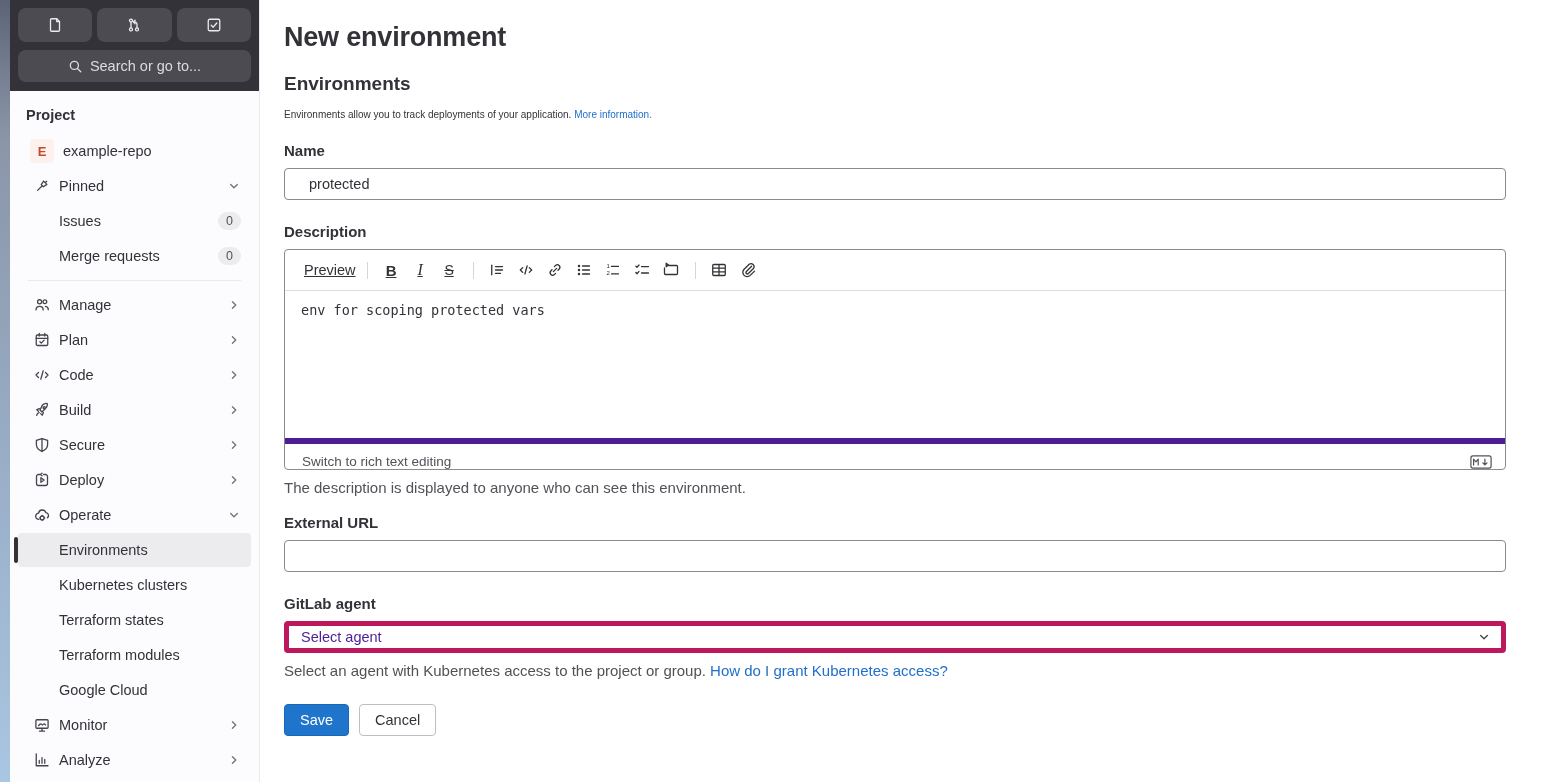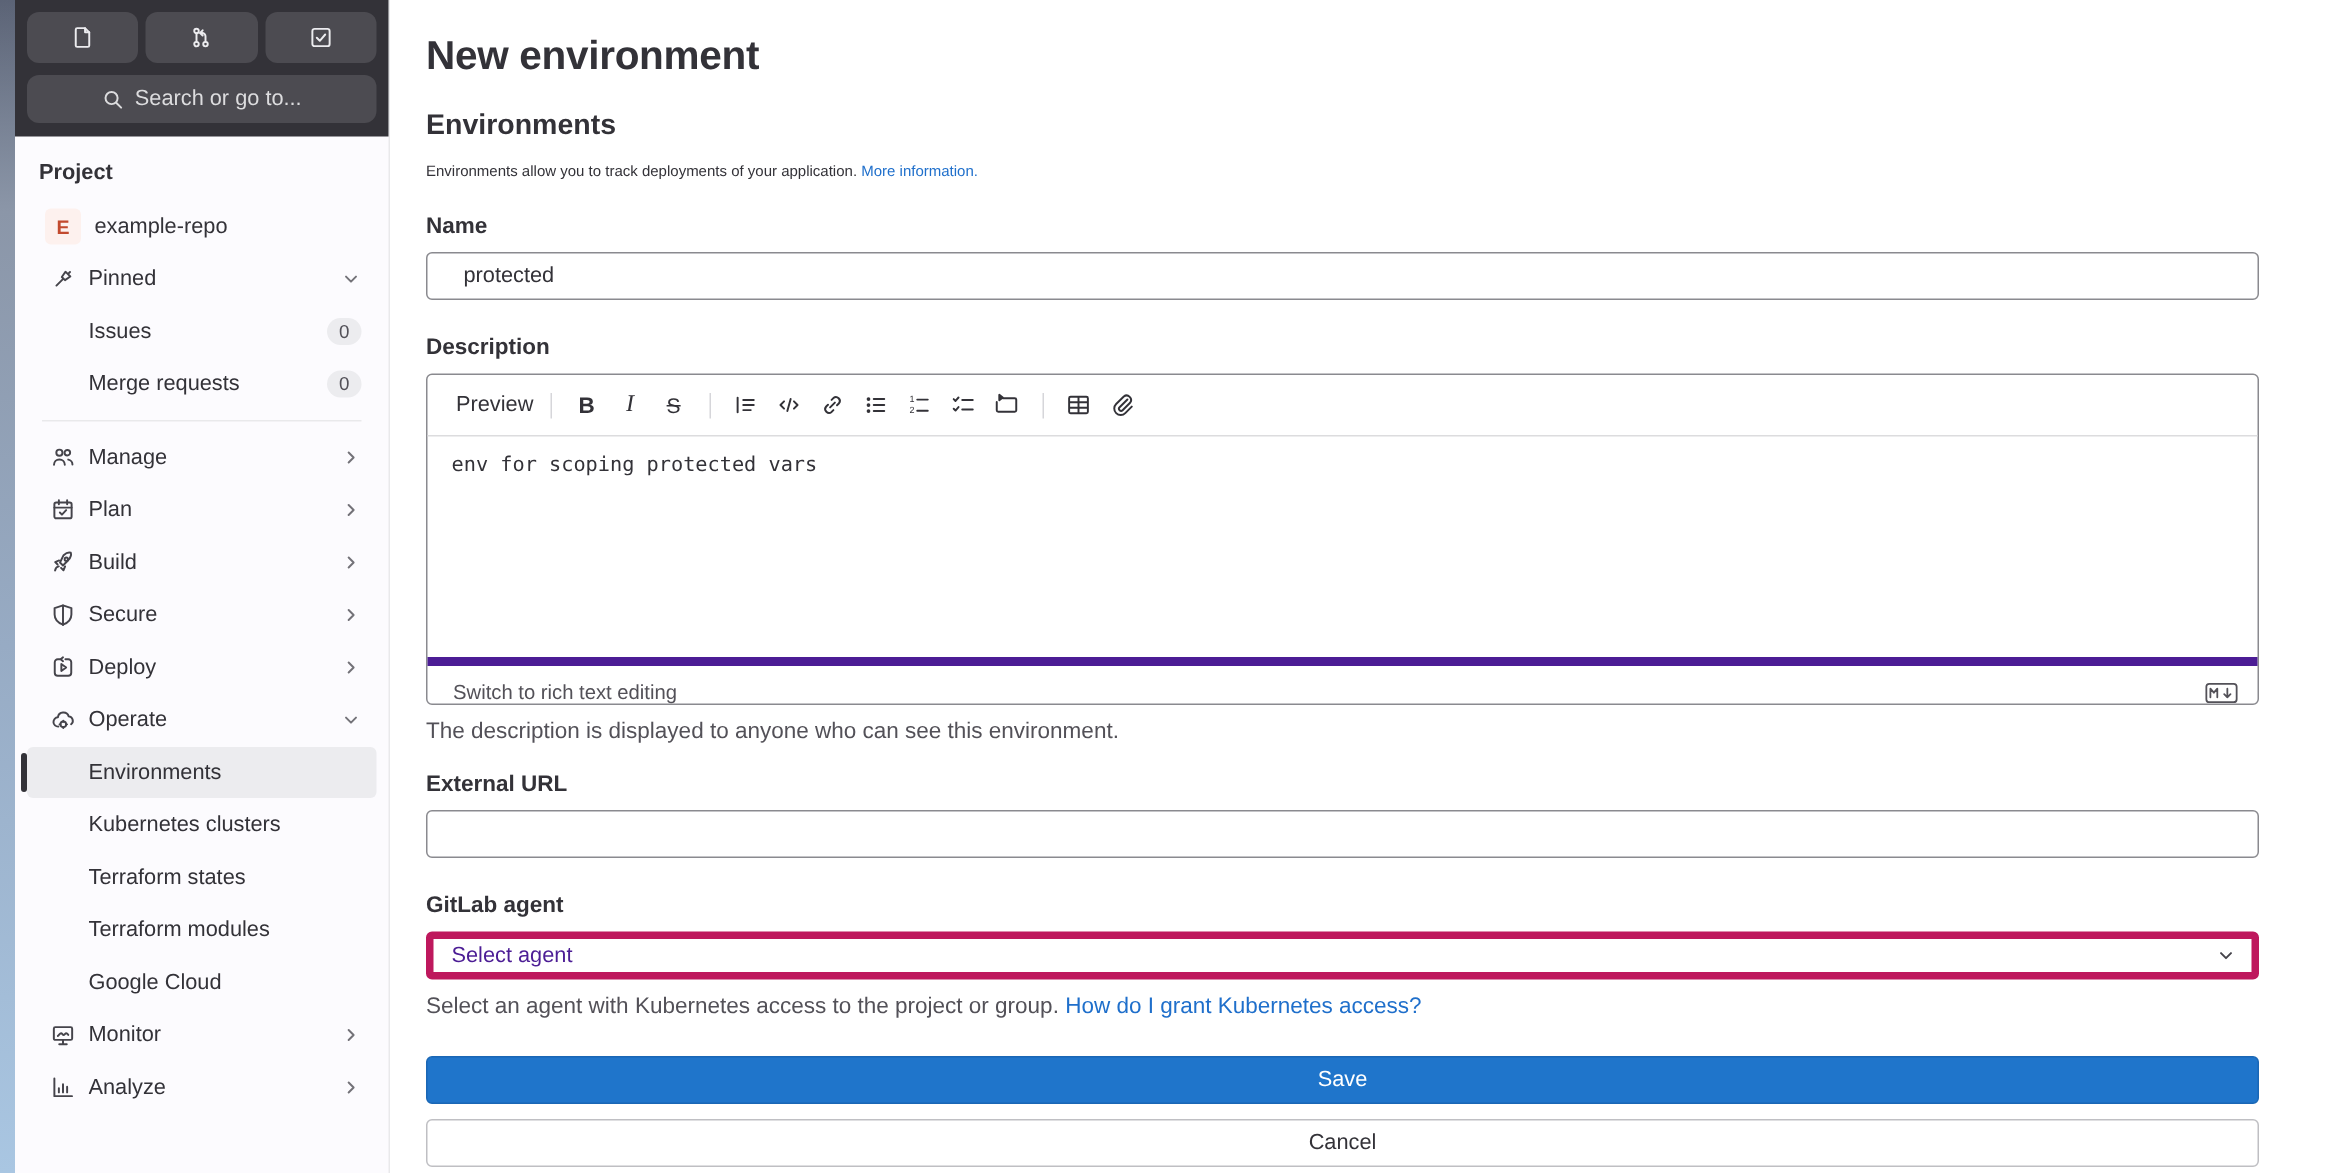--- a/index.html
+++ b/index.html
@@ -65,20 +65,21 @@
   .text-input {
     width:100%; height:32px; border:1px solid #8a8a8f; border-radius:4px;
     padding:0 24px; font-size:14.5px; font-family:inherit; color:#333238; background:#fff; outline:none;
   }
   .form-group { margin-bottom:23px; }
   
   .md-box { border:1px solid #8a8a8f; border-radius:4px; background:#fff; }
   .md-toolbar {
     display:flex; align-items:center; height:41px; padding:0 4px 0 17px;
     border-bottom:1px solid #dcdcde;
+    text-decoration:underline;
   }
   .md-preview-btn { font-size:14.5px; color:#333238; background:none; border:none; cursor:pointer; font-family:inherit; padding:4px 2px; }
   .tb-sep { width:1px; height:17px; background:#d6d6da; margin:0 9px; }
   .tb-btn {
     width:27px; height:27px; display:flex; align-items:center; justify-content:center;
     background:none; border:none; border-radius:4px; cursor:pointer; color:#333238; margin:0 1px;
   }
   .tb-btn svg { width:16px; height:16px; }
   .tb-b { font-weight:800; font-size:15px; font-family:"Liberation Sans",sans-serif; }
   .tb-i { font-style:italic; font-family:"Liberation Serif",serif; font-size:16px; }
@@ -96,21 +97,21 @@
   .md-mark { color:#535158; display:flex; align-items:center; }
   .field-help { font-size:15px; color:#535158; margin-top:9px; }
   
   .select-box {
     width:100%; height:32px; border:5px solid #be185d; border-radius:4px; background:#fff;
     display:flex; align-items:center; justify-content:space-between; padding:0 10px 0 12px;
     font-size:14.5px; color:#4c1d95; cursor:pointer;
   }
   .select-box .chev { width:14px; height:14px; color:#45444b; }
   
-  .actions { display:flex; gap:10px; margin-top:25px;flex-direction:column; }
+  .actions { display:flex; gap:10px; margin-top:25px; }
   .btn { height:32px; border-radius:4px; font-size:14.5px; font-family:inherit; cursor:pointer; padding:0 15px; }
   .btn-primary { background:#1f75cb; border:1px solid #1a67b5; color:#fff; }
   .btn-default { background:#fff; border:1px solid #bfbfc3; color:#333238; }
   svg { display:block; }
 </style>
 </head>
 <body>
 
 <div class="edge-strip"></div>
 
@@ -218,20 +219,33 @@
           </svg>
       </span>
       <span class="lbl">Plan</span>
       <span class="chev">
         <svg width="14" height="14" viewBox="0 0 16 16" fill="none" stroke="currentColor" stroke-width="1.5" stroke-linecap="round" stroke-linejoin="round">
             <path d="M6.2 4.2 10 8l-3.8 3.8"></path>
           </svg>
       </span>
     </div>
 
+    <div class="nav-row">
+      <span class="ic">
+        <svg width="16" height="16" viewBox="0 0 16 16" fill="none" stroke="currentColor" stroke-width="1.3" stroke-linecap="round" stroke-linejoin="round">
+            <path d="M4.5 5.5 2 8l2.5 2.5M11.5 5.5 14 8l-2.5 2.5M9.2 3.8l-2.4 8.4"></path>
+          </svg>
+      </span>
+      <span class="lbl">Code</span>
+      <span class="chev">
+        <svg width="14" height="14" viewBox="0 0 16 16" fill="none" stroke="currentColor" stroke-width="1.5" stroke-linecap="round" stroke-linejoin="round">
+            <path d="M6.2 4.2 10 8l-3.8 3.8"></path>
+          </svg>
+      </span>
+    </div>
 
     <div class="nav-row">
       <span class="ic">
         <svg width="16" height="16" viewBox="0 0 16 16" fill="none" stroke="currentColor" stroke-width="1.3" stroke-linecap="round" stroke-linejoin="round">
             <path d="M8.4 3.1c1.8-1.6 4-1.9 4.8-1.6.3.8 0 3-1.6 4.8L8 10 6 8z"></path>
             <circle cx="10.2" cy="5.8" r="1.1"></circle>
             <path d="M5.4 6.6 2.8 7.7l1.6 1.6M9.4 10.6l-1.1 2.6-1.6-1.6M2.7 13.3c.3-1.6 1.2-2.5 2.5-2.7"></path>
           </svg>
       </span>
       <span class="lbl">Build</span>

